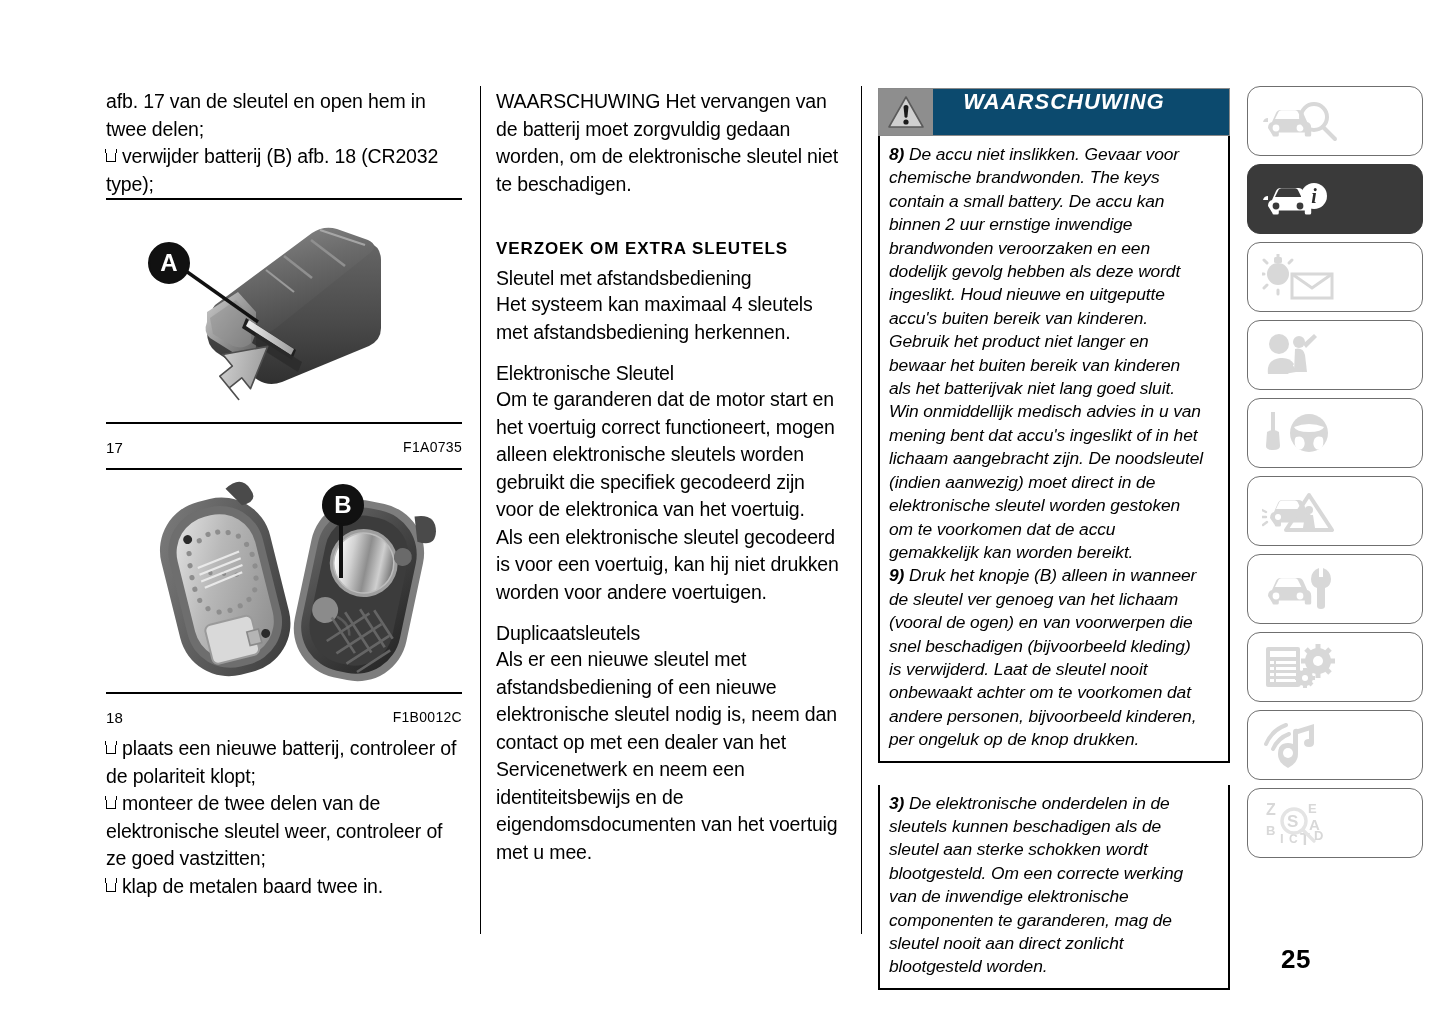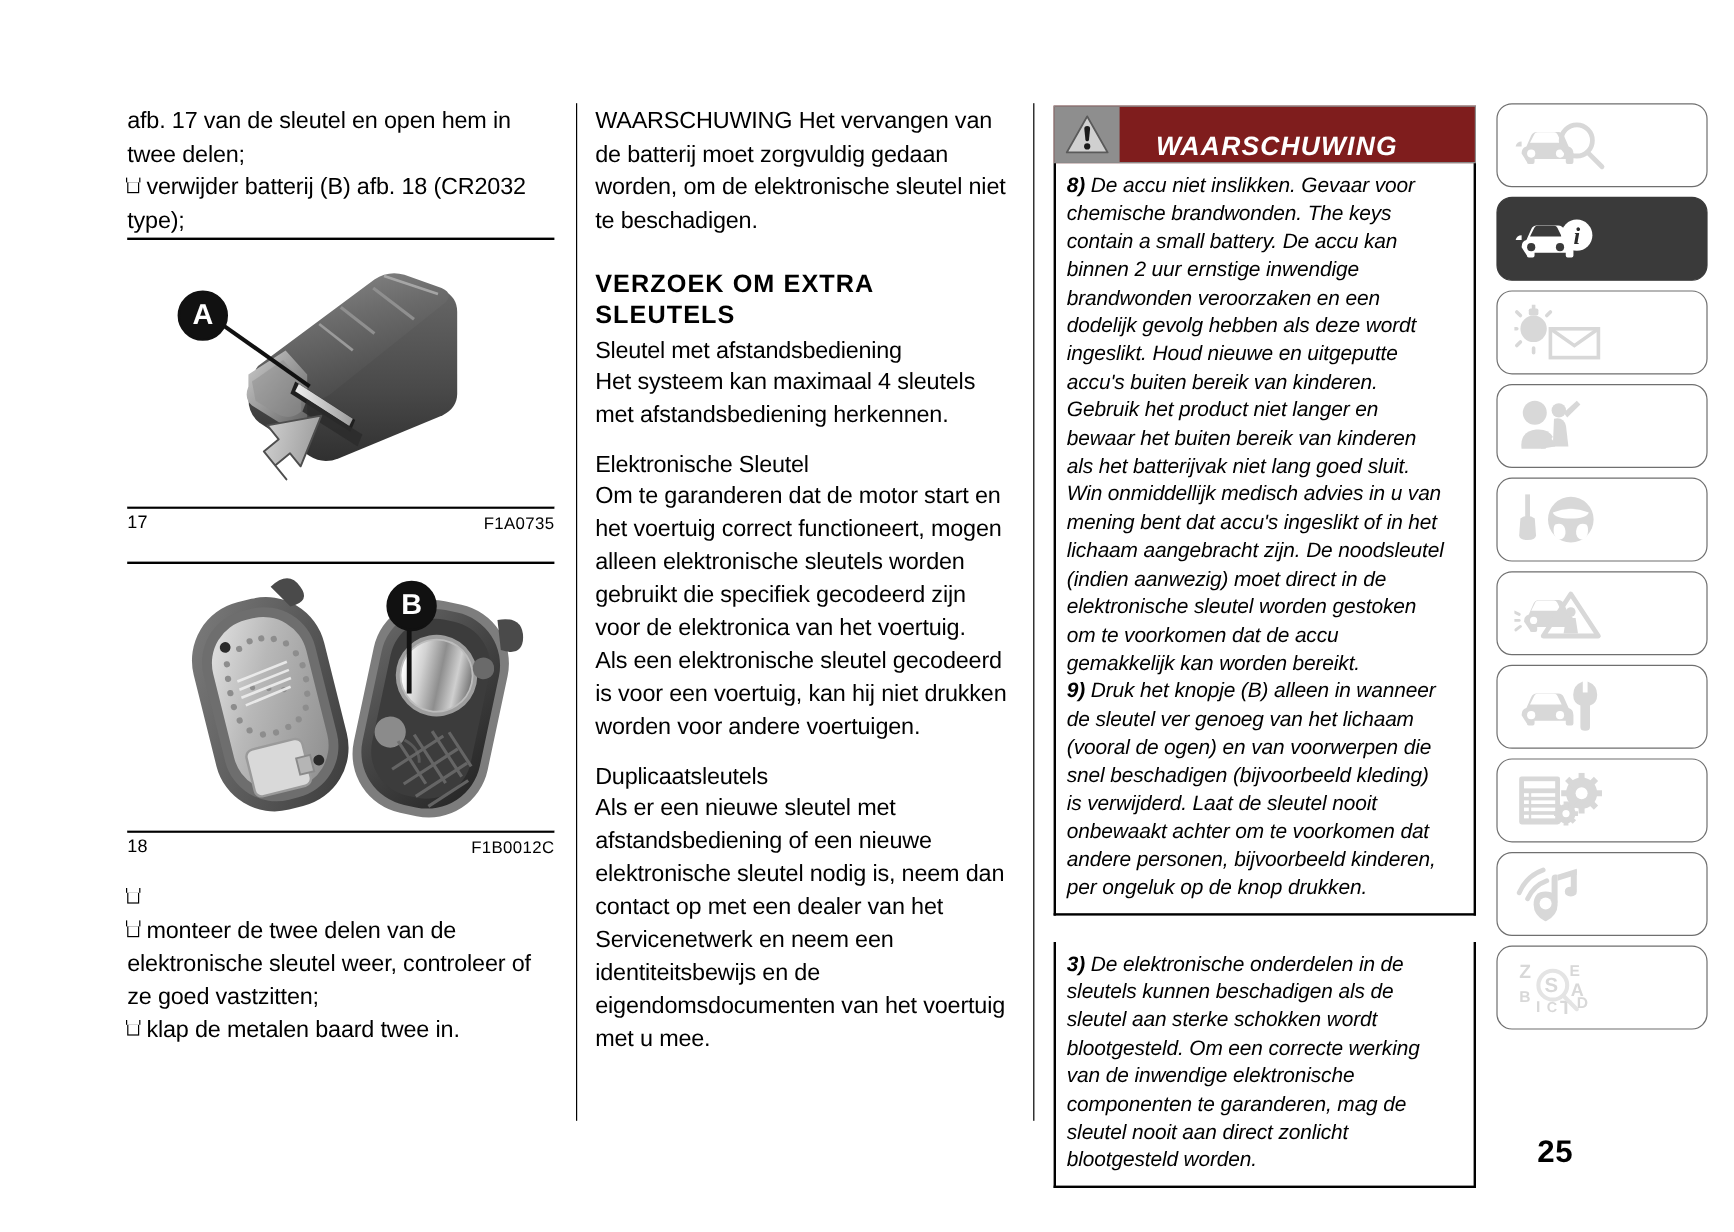--- a/index.html
+++ b/index.html
@@ -70,24 +70,24 @@
     top: -4.5px;
     width: 11.6px;
     height: 4.5px;
     background: #fff;
     border-left: 1.6px solid #000;
     border-right: 1.6px solid #000;
     box-sizing: border-box;
   }
 
   h2.heading-big {
-    font-size: 21px;
+    font-size: 17px;
     font-weight: bold;
     letter-spacing: 0.9px;
-    margin: 26px 0 1px 0;
+    margin: 38px 0 1px 0;
     line-height: 26px;
     text-transform: uppercase;
   }
   h3.heading-sub {
     font-size: 19.5px;
     font-weight: normal;
     margin: 3px 0 0 0;
     line-height: 26px;
     letter-spacing: -0.2px;
   }
@@ -105,23 +105,23 @@
     width: 100%;
   }
   .fig-canvas {
     position: relative;
     width: 100%;
     background: #fff;
   }
   .fig-caption {
     display: flex;
     justify-content: space-between;
-    align-items: center;
+    align-items: flex-start;
     font-size: 15px;
-    padding-top: 3px;
+    padding-top: 15px;
     letter-spacing: 0.2px;
   }
   .fig-caption .code { font-size: 14px; letter-spacing: 0.3px; }
 
   
   .callout {
     position: absolute;
     width: 38px;
     height: 38px;
     border-radius: 50%;
@@ -132,22 +132,22 @@
     display: flex;
     align-items: center;
     justify-content: center;
     z-index: 5;
     border: 2px solid #111;
   }
 
   
   .notice-header {
     display: flex;
-    align-items: flex-end;
-    background: #7f1d1d;
+    align-items: flex-start;
+    background: #0c4a6e;
     height: 48px;
     border: 1px solid #8a8a8a;
     box-sizing: border-box;
   }
   .notice-header .icon-cell {
     width: 54px;
     height: 100%;
     display: flex;
     align-items: center;
     justify-content: center;
@@ -395,21 +395,21 @@
     </div>
     <div class="fig-rule"></div>
     <div class="fig-caption">
       <span>18</span>
       <span class="code">F1B0012C</span>
     </div>
   </div>
 
   <div class="col col-1" style="top:735px;">
     <div class="body-text">
-      <p class="bullet-line"><span class="sq"></span></p>
+      <p class="bullet-line"><span class="sq"></span><span>plaats een nieuwe batterij, controleer of de polariteit klopt;</span></p>
       <p class="bullet-line"><span class="sq"></span><span>monteer de twee delen van de elektronische sleutel weer, controleer of ze goed vastzitten;</span></p>
       <p class="bullet-line"><span class="sq"></span><span>klap de metalen baard twee in.</span></p>
     </div>
   </div>
 
   <div class="col col-2">
     <div class="body-text">
       <p>WAARSCHUWING Het vervangen van de batterij moet zorgvuldig gedaan worden, om de elektronische sleutel niet te beschadigen.</p>
 
       <h2 class="heading-big">VERZOEK OM EXTRA SLEUTELS</h2>

